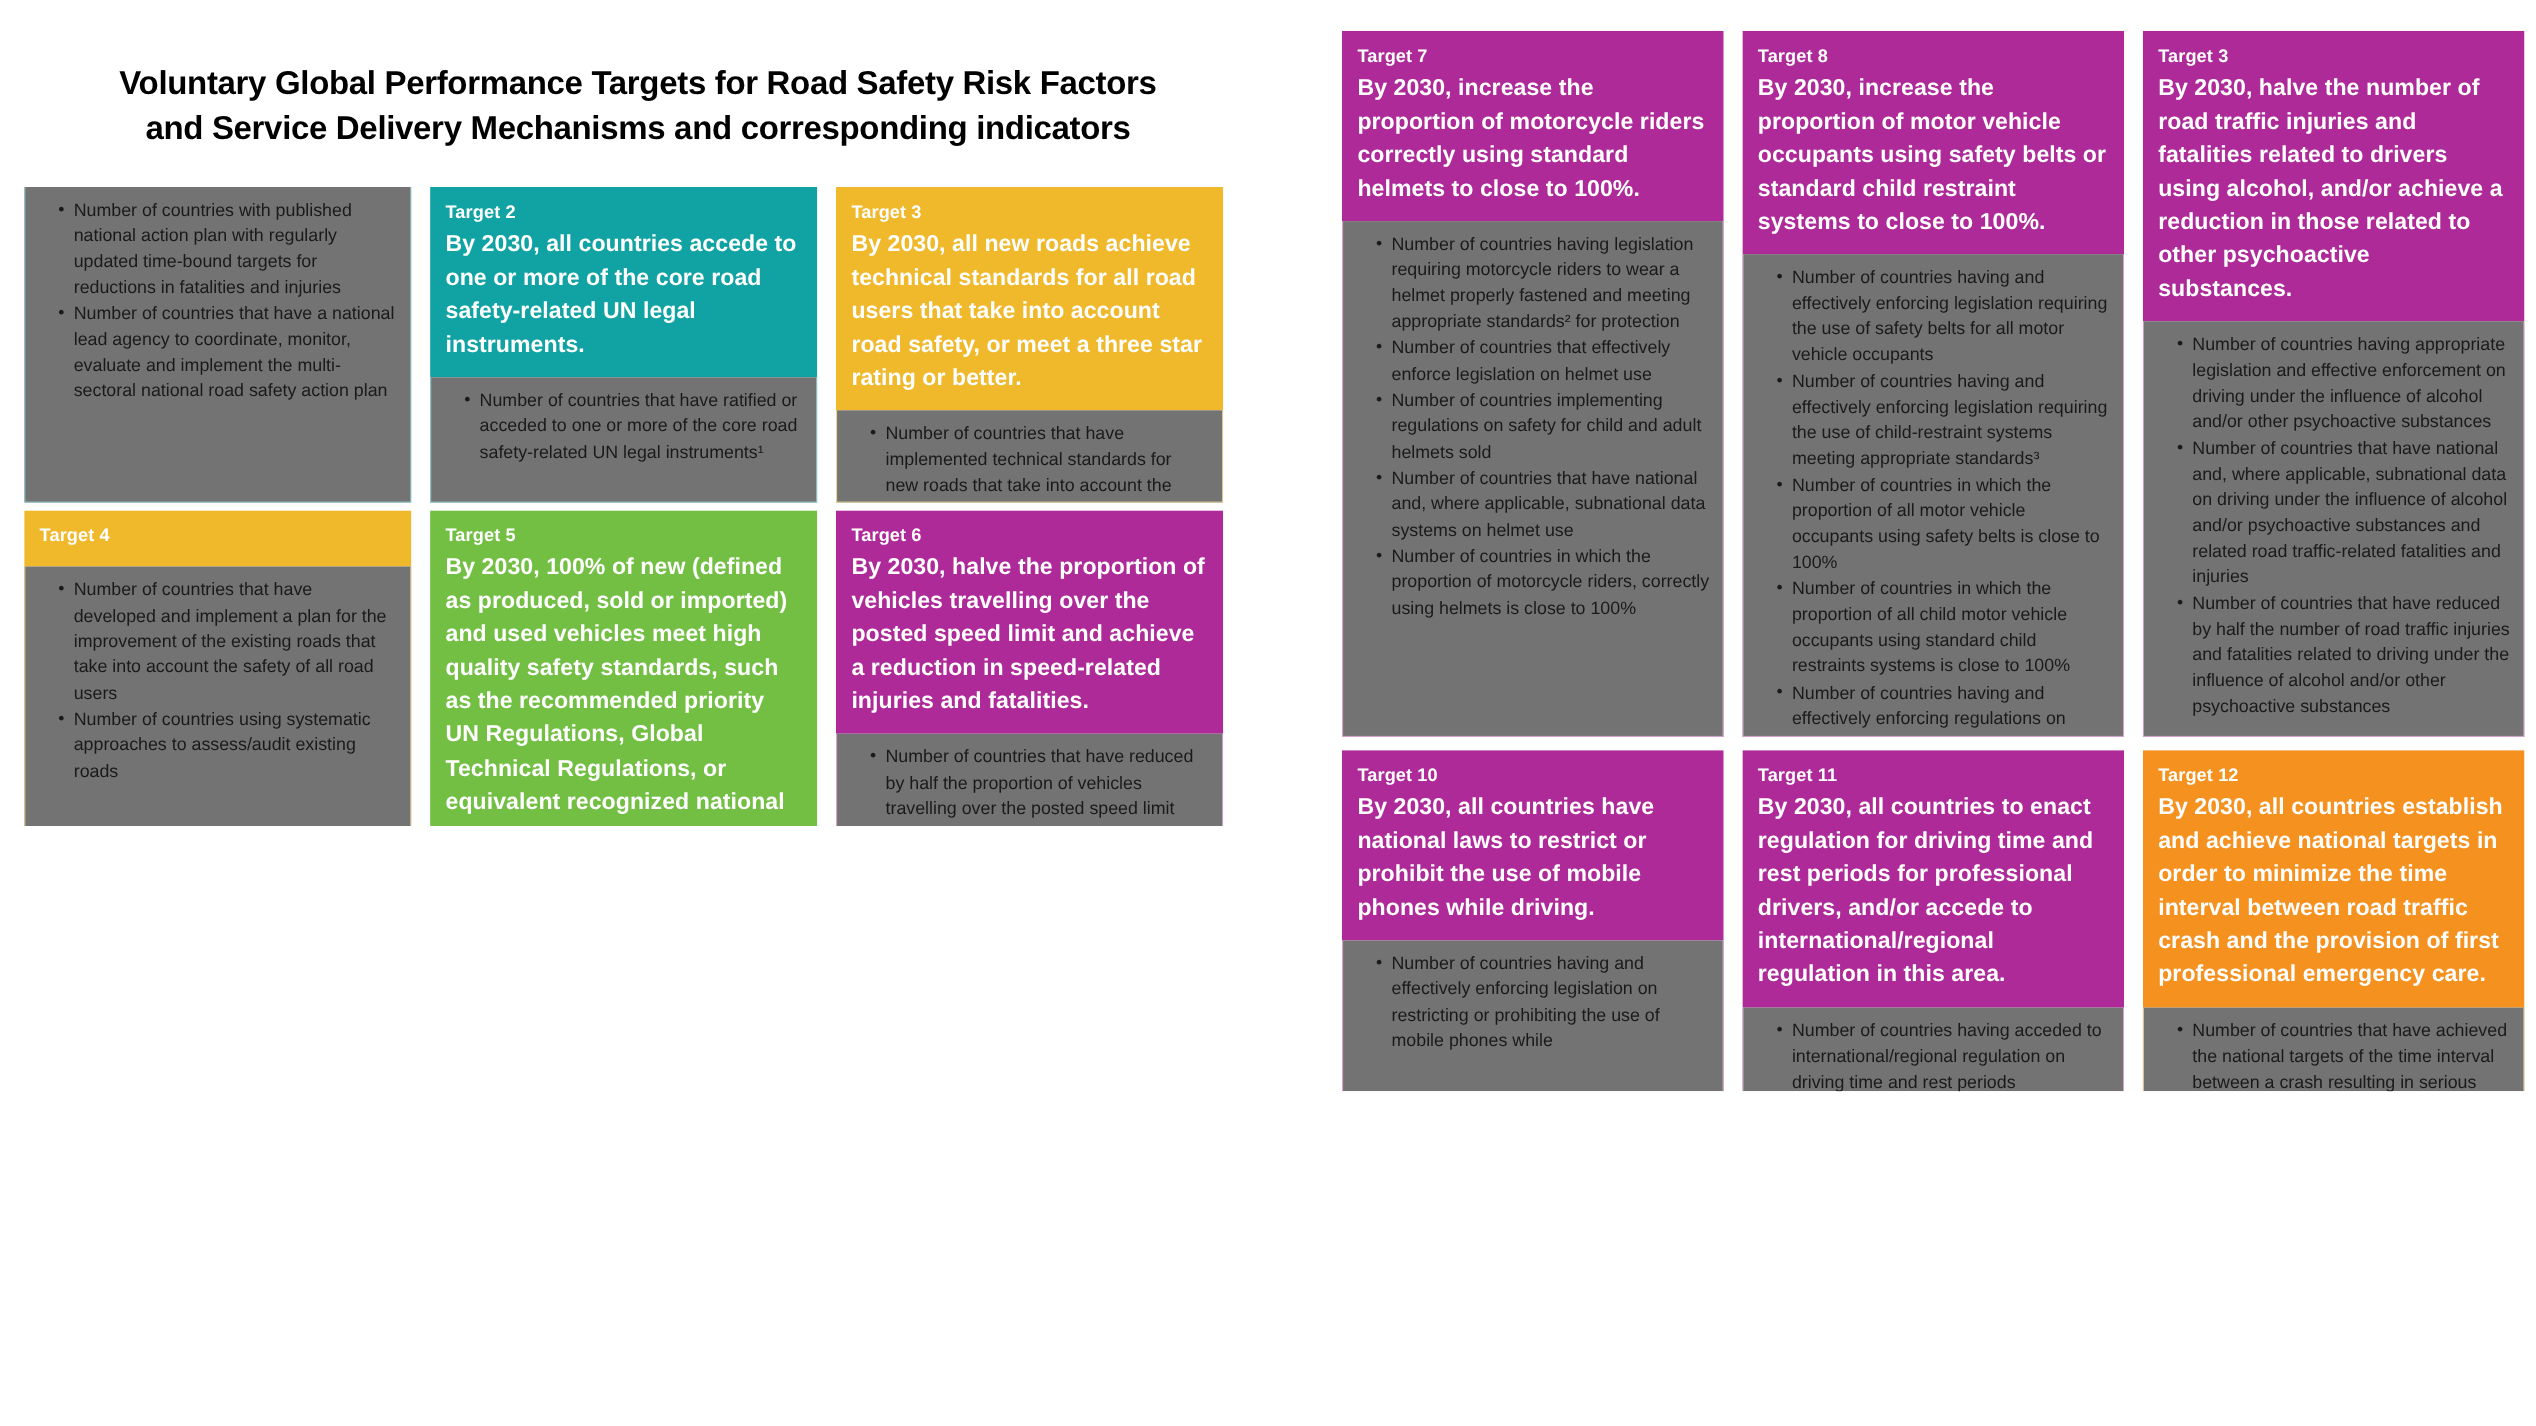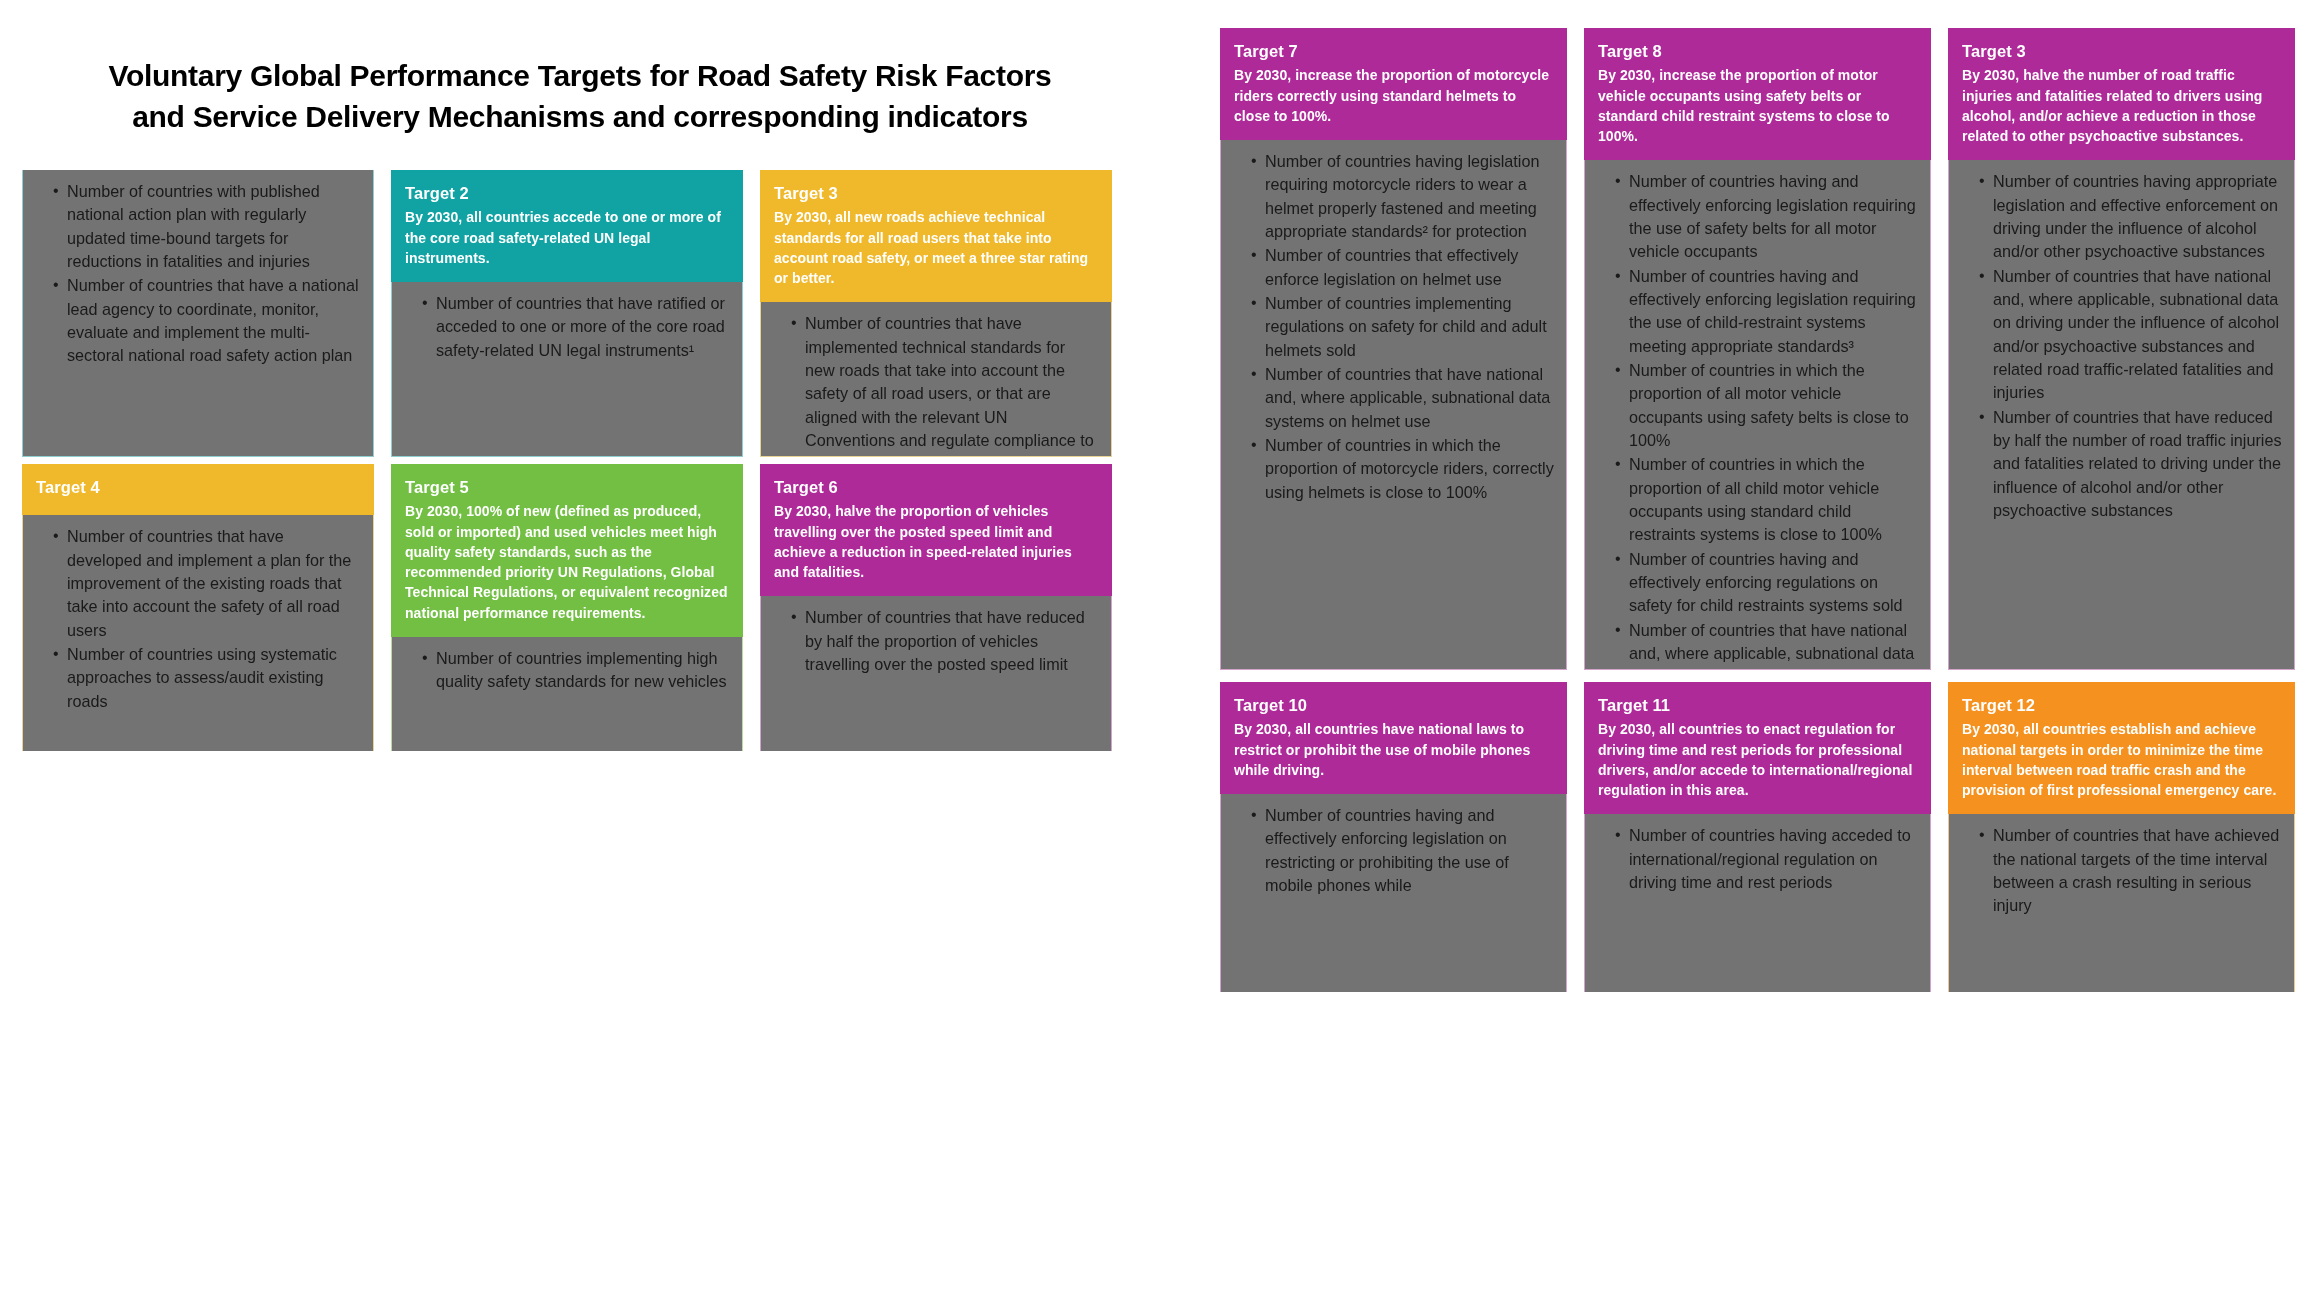--- a/index.html
+++ b/index.html
@@ -82,21 +82,21 @@
     color: #ffffff;
   }
   .card-head .target-label {
     font-size: 16.5px;
     font-weight: bold;
     line-height: 1.35;
     margin-bottom: 3px;
     letter-spacing: 0.1px;
   }
   .card-head .target-text {
-    font-size: 14px;
+    font-size: 21px;
     font-weight: bold;
     line-height: 1.45;
     letter-spacing: 0.05px;
   }
   .card-body {
     flex: 1 1 auto;
     border-style: solid;
     border-width: 0 1px 1px 1px;
     padding: 10px 12px 8px 4px;
     overflow: hidden;

